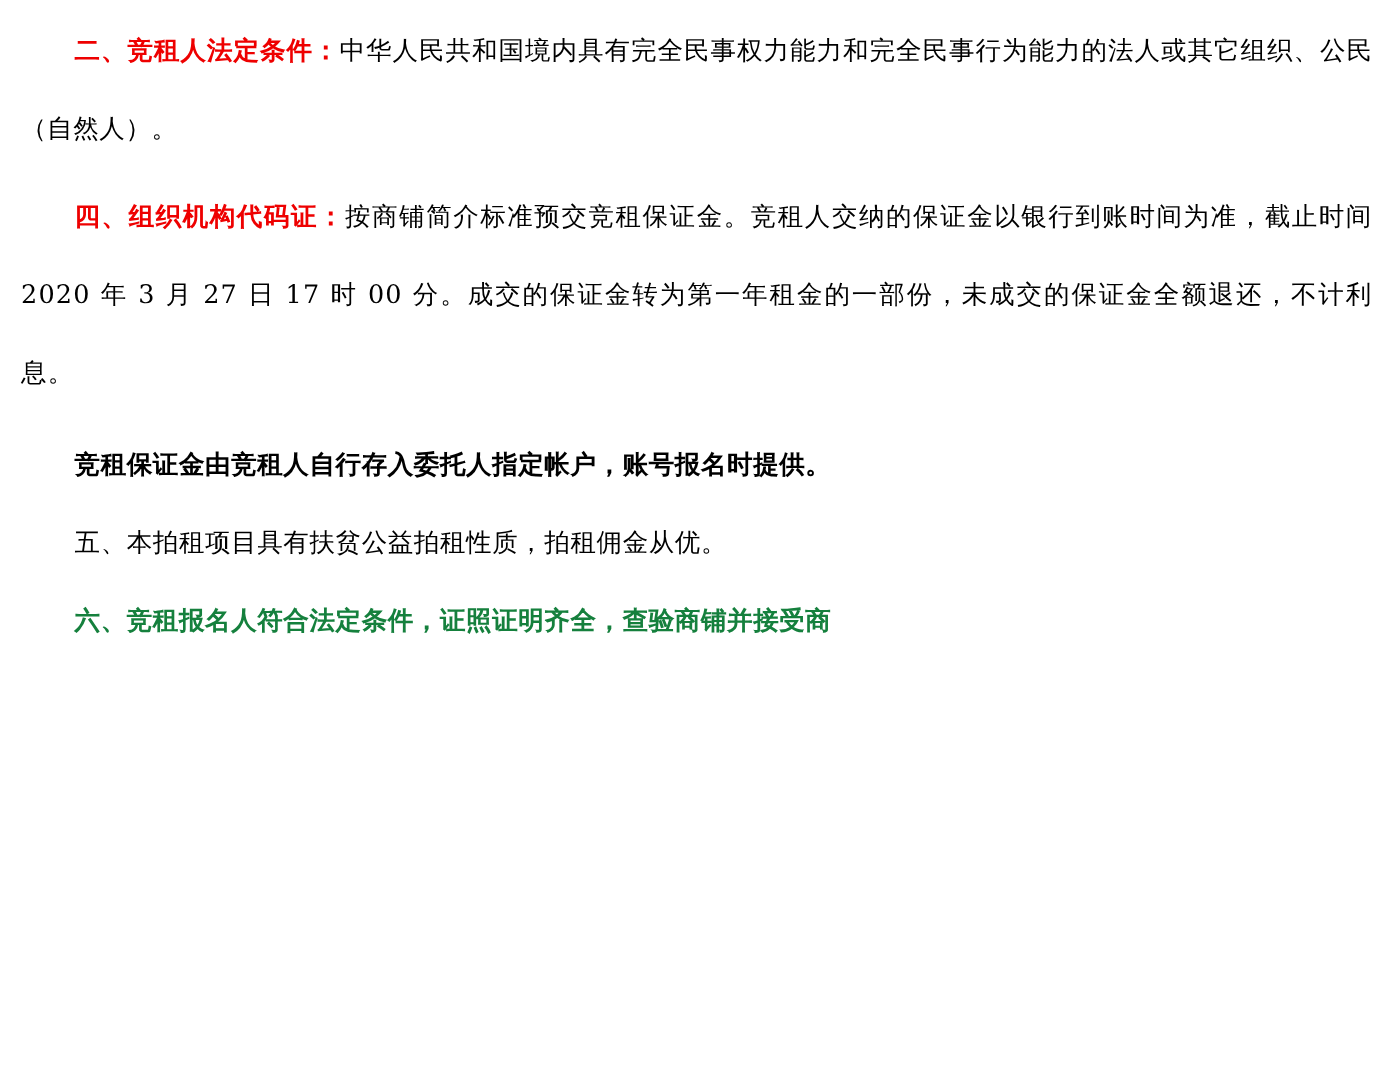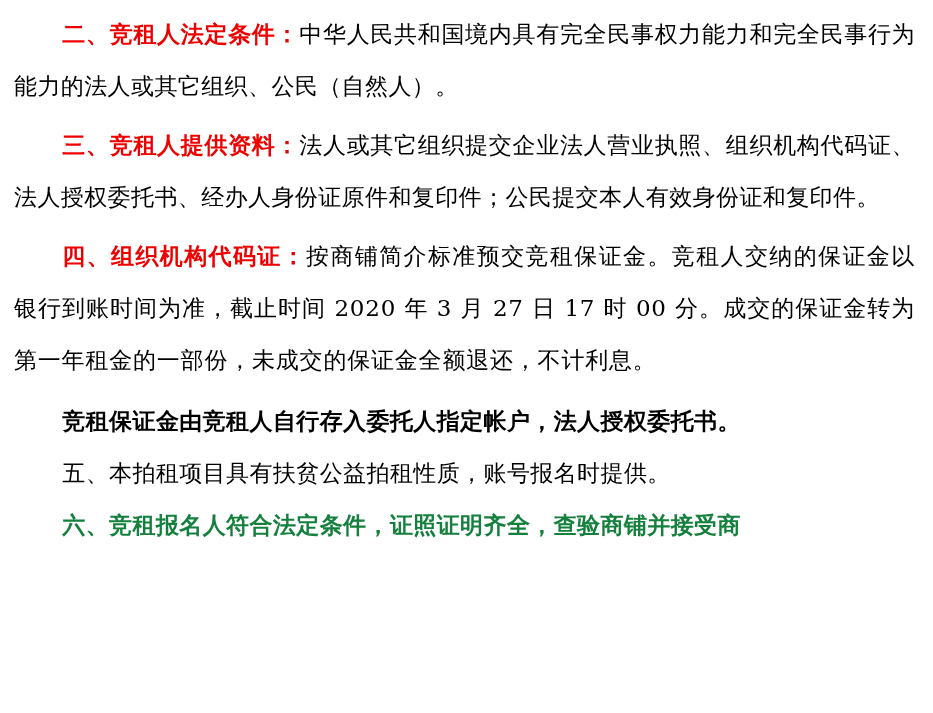--- a/index.html
+++ b/index.html
@@ -15,21 +15,21 @@
     color: #000000;
   }
   .page {
     position: relative;
     width: 933px;
     height: 713px;
     box-sizing: border-box;
     padding: 8px 18px 0 14px;
   }
   .para {
-    font-size: 23px;
+    font-size: 17px;
     line-height: 52px;
     text-align: justify;
     text-justify: inter-ideograph;
     letter-spacing: 0.4px;
     margin: 0;
   }
   .indent {
     text-indent: 2.1em;
   }
   .heading-red {
@@ -57,23 +57,22 @@
     overflow: hidden;
   }
 </style>
 </head>
 <body>
 
 <div class="page">
 
   <p class="para indent"><span class="heading-red">二、竞租人法定条件：</span><span>中华人民共和国境内具有完全民事权力能力和完全民事行为能力的法人或其它组织、公民（自然人）。</span></p>
 
-  <p class="para indent p-gap"><span class="heading-red">三、竞租人提供资料：</span><span>法人或其它组织提交企业法人营业执照、组织机构代码证、法人授权委托书、经办人身份证原件和复印件；公民提交本人有效身份证和复印件。</span></p>
 
   <p class="para indent p-gap num-sp"><span class="heading-red">四、组织机构代码证：</span><span>按商铺简介标准预交竞租保证金。竞租人交纳的保证金以银行到账时间为准，截止时间 2020 年 3 月 27 日 17 时 00 分。成交的保证金转为第一年租金的一部份，未成交的保证金全额退还，不计利息。</span></p>
 
-  <p class="para indent p-gap-lg"><span class="bold-black">竞租保证金由竞租人自行存入委托人指定帐户，法人授权委托书。</span></p>
+  <p class="para indent p-gap-lg"><span class="bold-black">竞租保证金由竞租人自行存入委托人指定帐户，账号报名时提供。</span></p>
 
-  <p class="para indent"><span>五、本拍租项目具有扶贫公益拍租性质，账号报名时提供。</span></p>
+  <p class="para indent"><span>五、本拍租项目具有扶贫公益拍租性质，拍租佣金从优。</span></p>
 
   <p class="para indent line-clip"><span class="all-red">六、竞租报名人符合法定条件，证照证明齐全，查验商铺并接受商</span></p>
 
 </div>
 
 </body></html>

